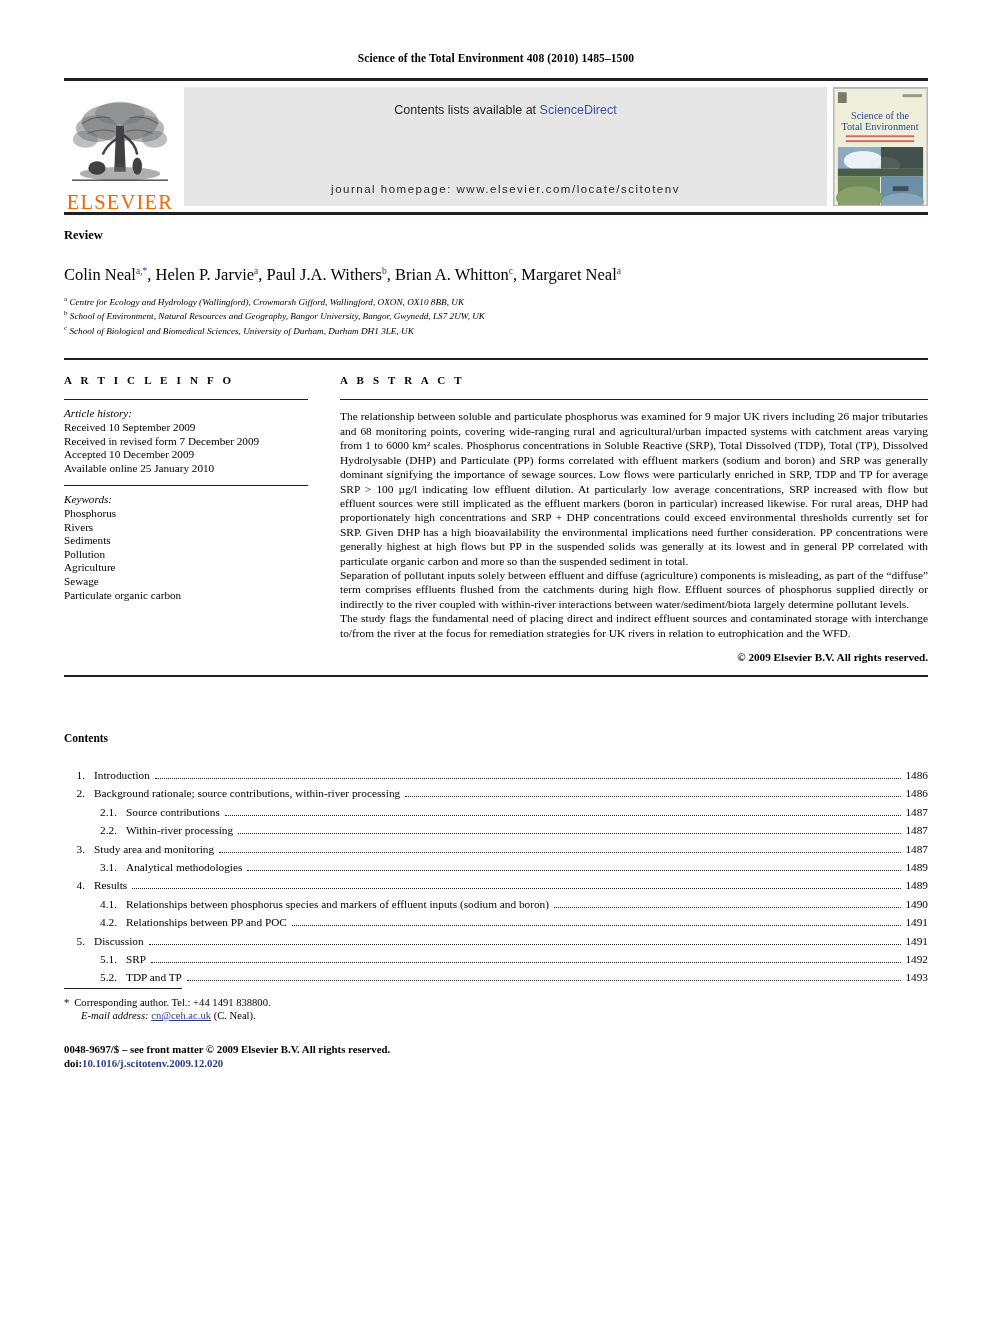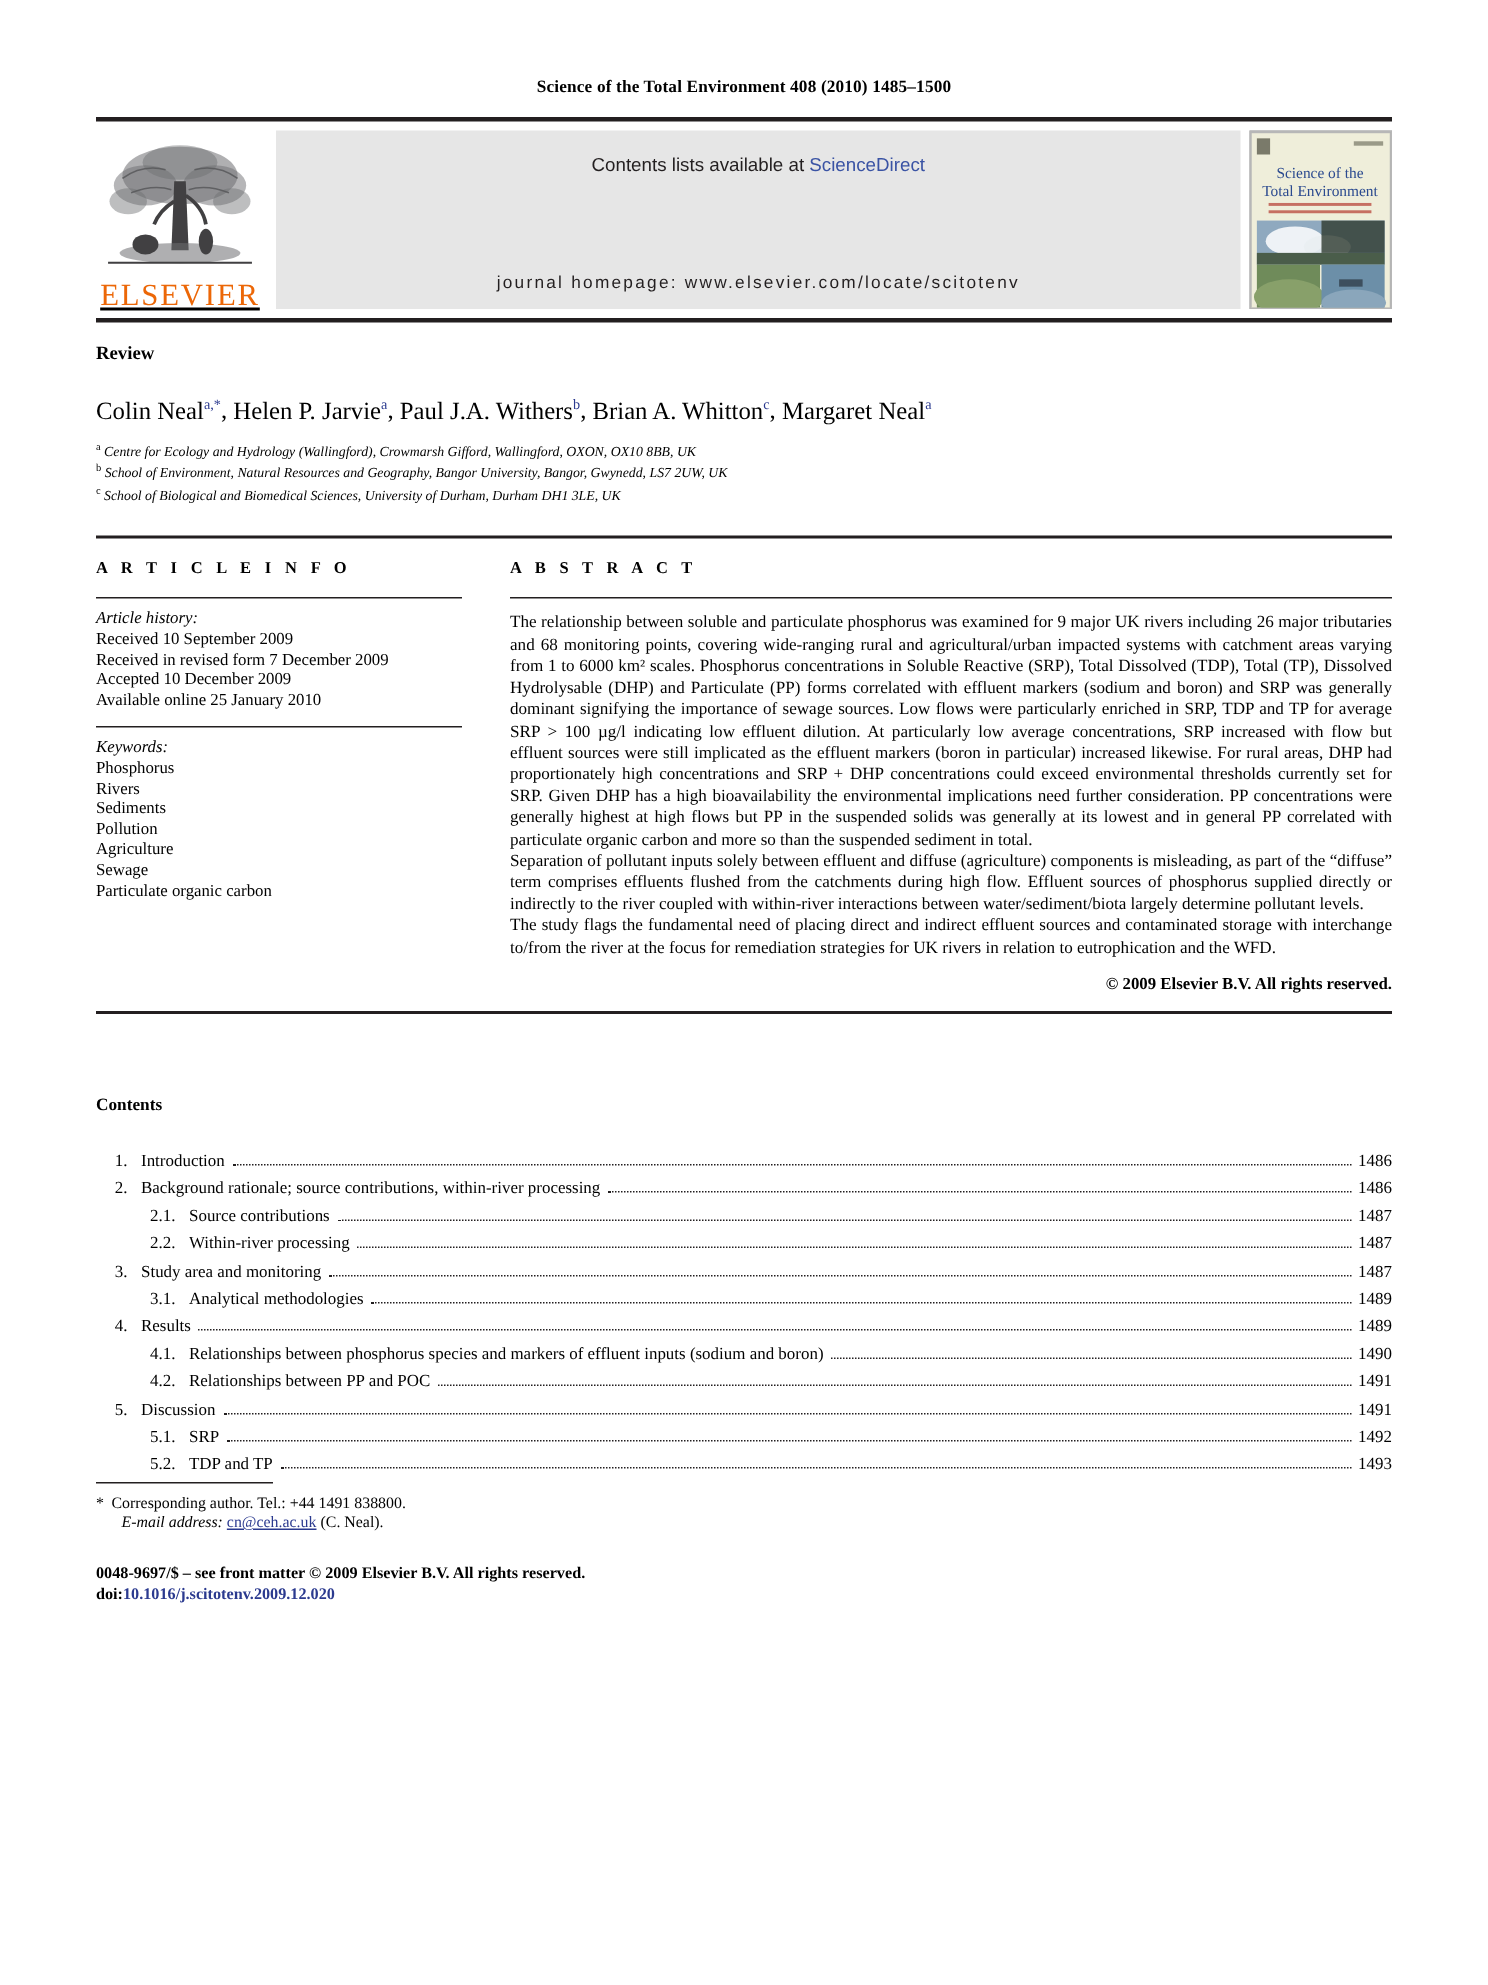--- a/index.html
+++ b/index.html
@@ -41,24 +41,23 @@
     display: flex;
     align-items: stretch;
     box-sizing: border-box;
   }
   .elsevier-logo {
     width: 112px;
     flex: 0 0 112px;
     display: flex;
     flex-direction: column;
     align-items: center;
-    justify-content: center;
+    justify-content: flex-end;
     padding-top: 6px;
     box-sizing: border-box;
-    text-decoration: underline;
   }
   .tree-box { width: 96px; height: 94px; }
   .elsevier-word {
     font-family: "Liberation Serif", serif;
     font-size: 20.5px;
     letter-spacing: 1.2px;
     color: #ec6707;
     line-height: 1;
     margin-top: 1px;
   }

